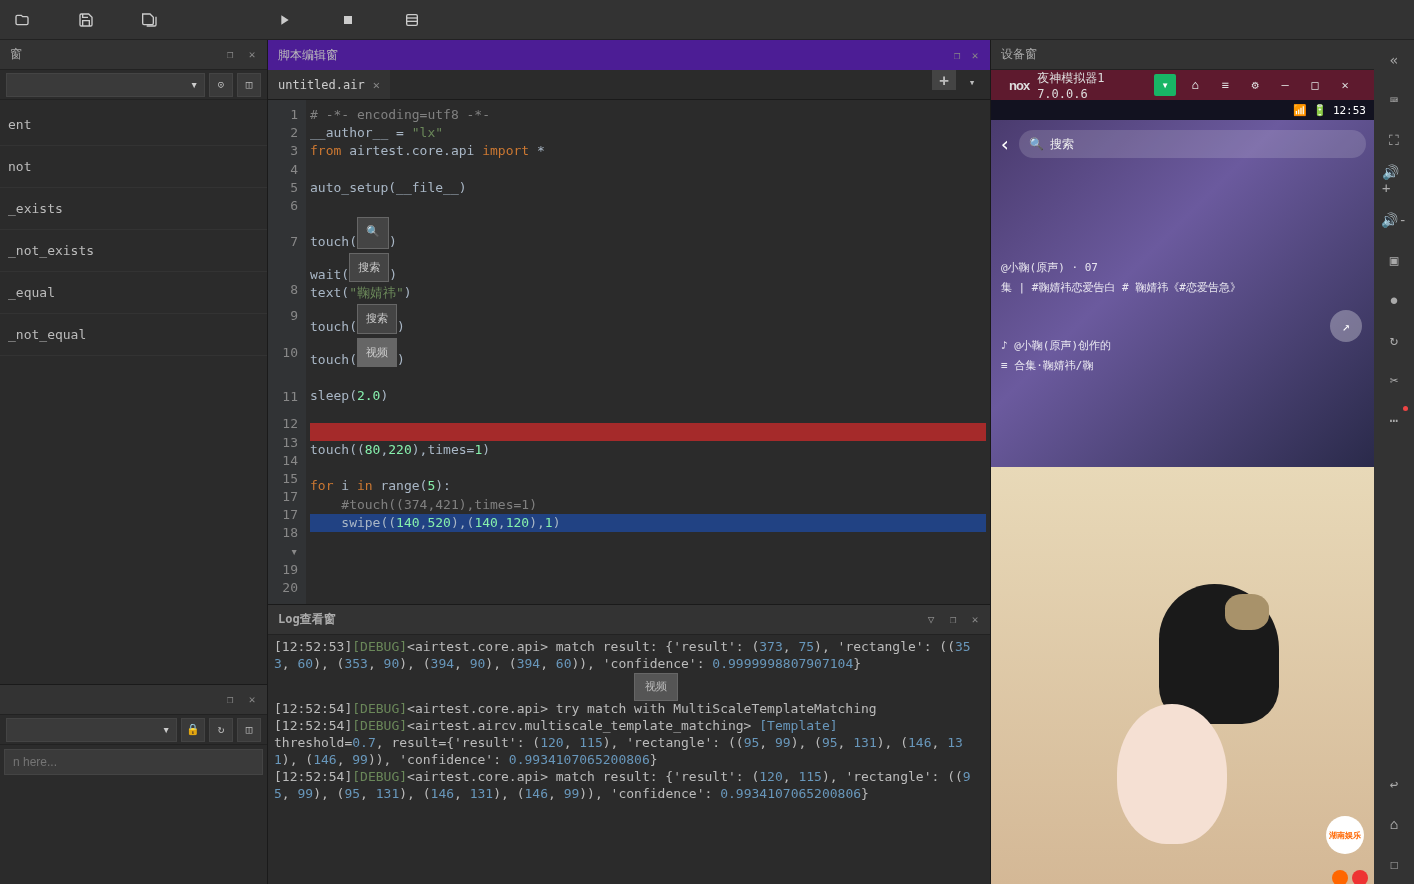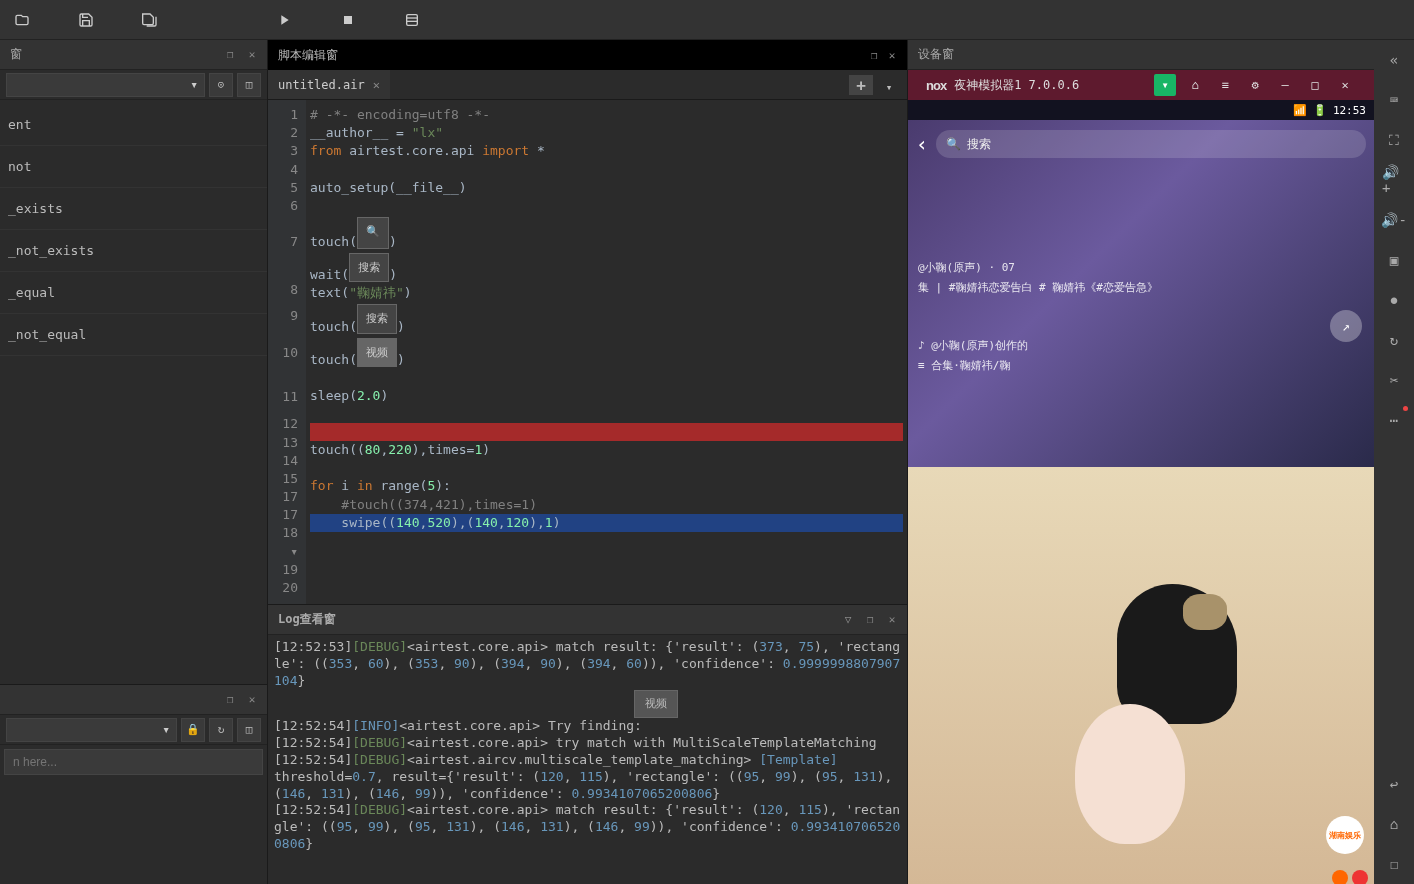--- a/index.html
+++ b/index.html
@@ -138,34 +138,34 @@
     
     .center-panel {
       flex: 1;
       display: flex;
       flex-direction: column;
       min-width: 0;
     }
     
     .script-header {
       height: 30px;
-      background: #000000;
+      background: #4c1d95;
       display: flex;
       align-items: center;
       padding: 0 6px;
       font-size: 12px;
       color: #bbb;
     }
     .script-title { flex: 1; padding-left: 4px; }
     
     .tab-bar {
       height: 30px;
       background: #2b2b2b;
       display: flex;
-      align-items: flex-end;
+      align-items: flex-start;
       border-bottom: 1px solid #1a1a1a;
     }
     .tab {
       height: 100%;
       padding: 0 10px;
       display: flex;
       align-items: center;
       gap: 8px;
       background: #333;
       color: #ccc;
@@ -270,21 +270,21 @@
       display: inline-block;
       border: 1px solid #666;
       background: #555;
       padding: 6px 10px;
       margin-left: 360px;
       font-size: 11px;
     }
     
     
     .device-panel {
-      width: 507px;
+      width: 424px;
       background: #2b2b2b;
       display: flex;
       border-left: 1px solid #1a1a1a;
     }
     .device-main {
       flex: 1;
       display: flex;
       flex-direction: column;
     }
     .device-title-bar {
@@ -630,21 +630,20 @@
     <div class="log-panel">
       <div class="panel-header">
         <span class="panel-title" style="font-weight:bold">Log查看窗</span>
         <span class="panel-btn">▽</span>
         <span class="panel-btn">❐</span>
         <span class="panel-btn">✕</span>
       </div>
       <div class="log-body">
         <div class="log-line"><span class="l-ts">[12:52:53]</span><span class="l-debug">[DEBUG]</span><span>&lt;airtest.core.api&gt; match result: {'result': (</span><span class="l-num">373</span>, <span class="l-num">75</span><span>), 'rectangle': ((</span><span class="l-num">353</span>, <span class="l-num">60</span>), (<span class="l-num">353</span>, <span class="l-num">90</span>), (<span class="l-num">394</span>, <span class="l-num">90</span>), (<span class="l-num">394</span>, <span class="l-num">60</span><span>)), 'confidence': </span><span class="l-num">0.9999998807907104</span>}</div>
         <div><span class="log-thumb">视频</span></div>
-        <div class="log-line"><span class="l-ts">[12:52:54]</span><span class="l-info">[INFO]</span><span>&lt;airtest.core.api&gt; Try finding:</span></div>
         <div class="log-line"><span class="l-ts">[12:52:54]</span><span class="l-debug">[DEBUG]</span><span>&lt;airtest.core.api&gt; try match with MultiScaleTemplateMatching</span></div>
         <div class="log-line"><span class="l-ts">[12:52:54]</span><span class="l-debug">[DEBUG]</span><span>&lt;airtest.aircv.multiscale_template_matching&gt; </span><span class="l-info">[Template]</span></div>
         <div class="log-line"><span>threshold=</span><span class="l-num">0.7</span><span>, result={'result': (</span><span class="l-num">120</span>, <span class="l-num">115</span><span>), 'rectangle': ((</span><span class="l-num">95</span>, <span class="l-num">99</span>), (<span class="l-num">95</span>, <span class="l-num">131</span>), (<span class="l-num">146</span>, <span class="l-num">131</span>), (<span class="l-num">146</span>, <span class="l-num">99</span><span>)), 'confidence': </span><span class="l-num">0.9934107065200806</span>}</div>
         <div class="log-line"><span class="l-ts">[12:52:54]</span><span class="l-debug">[DEBUG]</span><span>&lt;airtest.core.api&gt; match result: {'result': (</span><span class="l-num">120</span>, <span class="l-num">115</span><span>), 'rectangle': ((</span><span class="l-num">95</span>, <span class="l-num">99</span>), (<span class="l-num">95</span>, <span class="l-num">131</span>), (<span class="l-num">146</span>, <span class="l-num">131</span>), (<span class="l-num">146</span>, <span class="l-num">99</span><span>)), 'confidence': </span><span class="l-num">0.9934107065200806</span>}</div>
       </div>
     </div>
   </div>
 
   <div class="device-panel">
     <div class="device-main">

